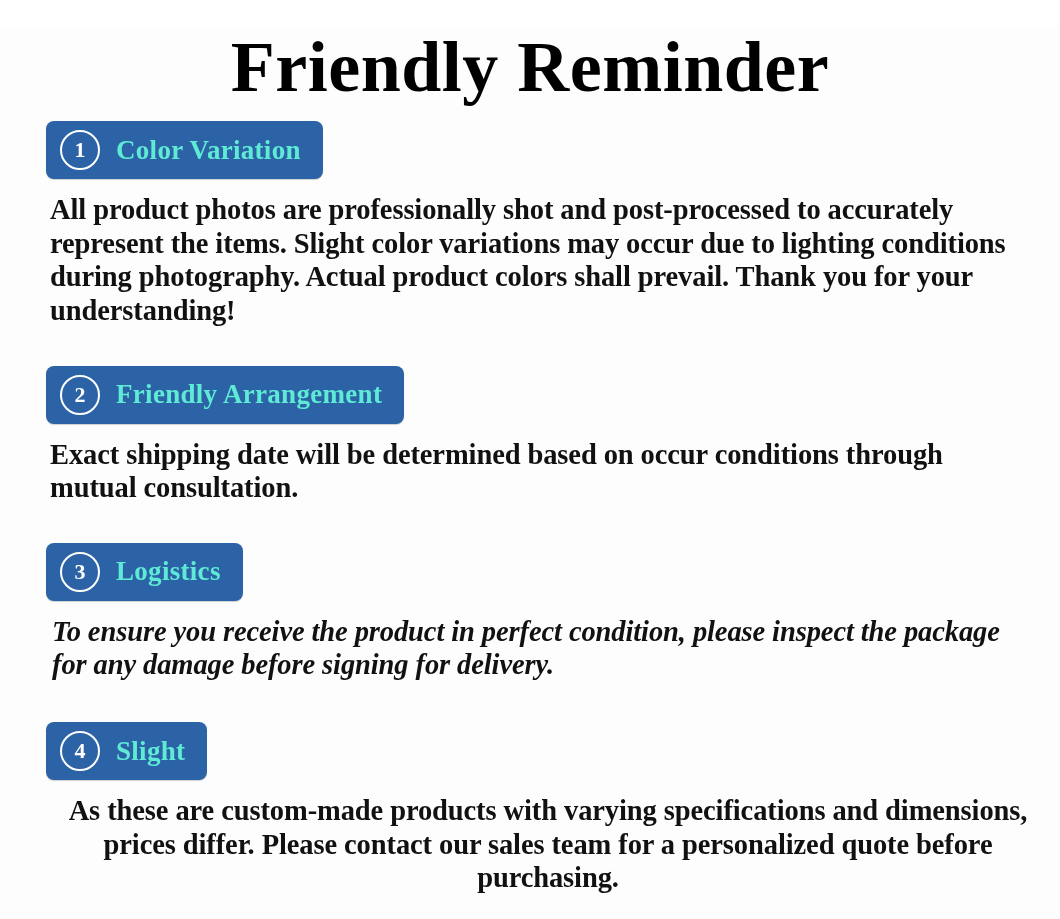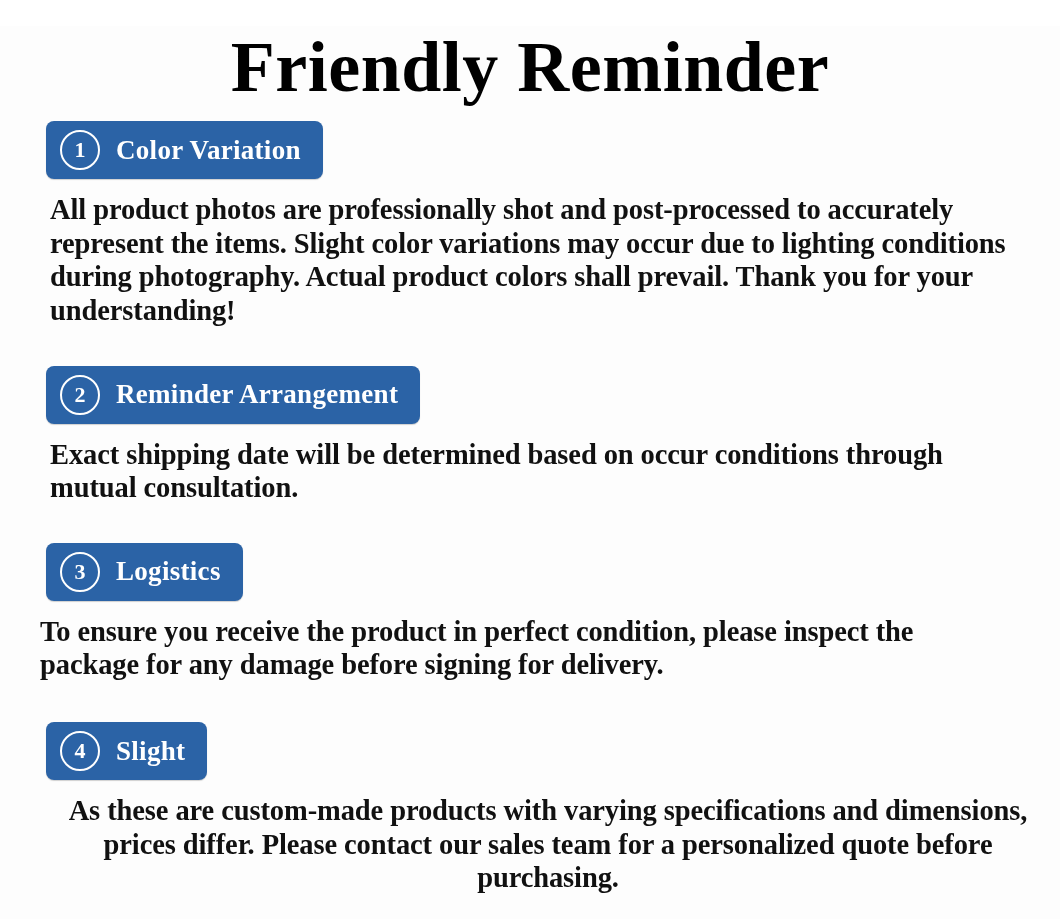--- a/index.html
+++ b/index.html
@@ -52,62 +52,62 @@
     font-size: 22px;
     font-weight: bold;
     display: flex;
     align-items: center;
     justify-content: center;
     margin-right: 16px;
     font-family: "Liberation Serif", serif;
     flex: 0 0 auto;
   }
   .badge .label {
-    color: #ffffff;
+    color: #5eead4;
     font-size: 27px;
     font-weight: bold;
     font-family: "Liberation Serif", serif;
     white-space: nowrap;
     letter-spacing: 0.3px;
   }
   .body-text {
     font-family: "Liberation Serif", serif;
     font-size: 28.5px;
     font-weight: bold;
     line-height: 1.18;
     color: #111111;
     margin: 14px 46px 0 50px;
     letter-spacing: -0.1px;
   }
   .sec-1 { margin-top: 8px; }
   .sec-2 { margin-top: 38px; }
   .sec-3 { margin-top: 38px; }
   .sec-4 { margin-top: 40px; }
-  .sec-3 .body-text { margin-left: 40px; }
+  .sec-3 .body-text { margin-left: 52px; font-style: italic; }
   .sec-4 .body-text { margin-right: 14px; text-align: center; }
 </style>
 </head>
 <body>
 
 <div class="page">
 
   <h1 class="page-title">Friendly Reminder</h1>
 
   <div class="section sec-1">
     <div class="badge">
       <span class="num">1</span>
       <span class="label">Color Variation</span>
     </div>
     <p class="body-text">All product photos are professionally shot and post-processed to accurately represent the items. Slight color variations may occur due to lighting conditions during photography. Actual product colors shall prevail. Thank you for your understanding!</p>
   </div>
 
   <div class="section sec-2">
     <div class="badge">
       <span class="num">2</span>
-      <span class="label">Reminder Arrangement</span>
+      <span class="label">Friendly Arrangement</span>
     </div>
     <p class="body-text">Exact shipping date will be determined based on occur conditions through mutual consultation.</p>
   </div>
 
   <div class="section sec-3">
     <div class="badge">
       <span class="num">3</span>
       <span class="label">Logistics</span>
     </div>
     <p class="body-text">To ensure you receive the product in perfect condition, please inspect the package for any damage before signing for delivery.</p>

